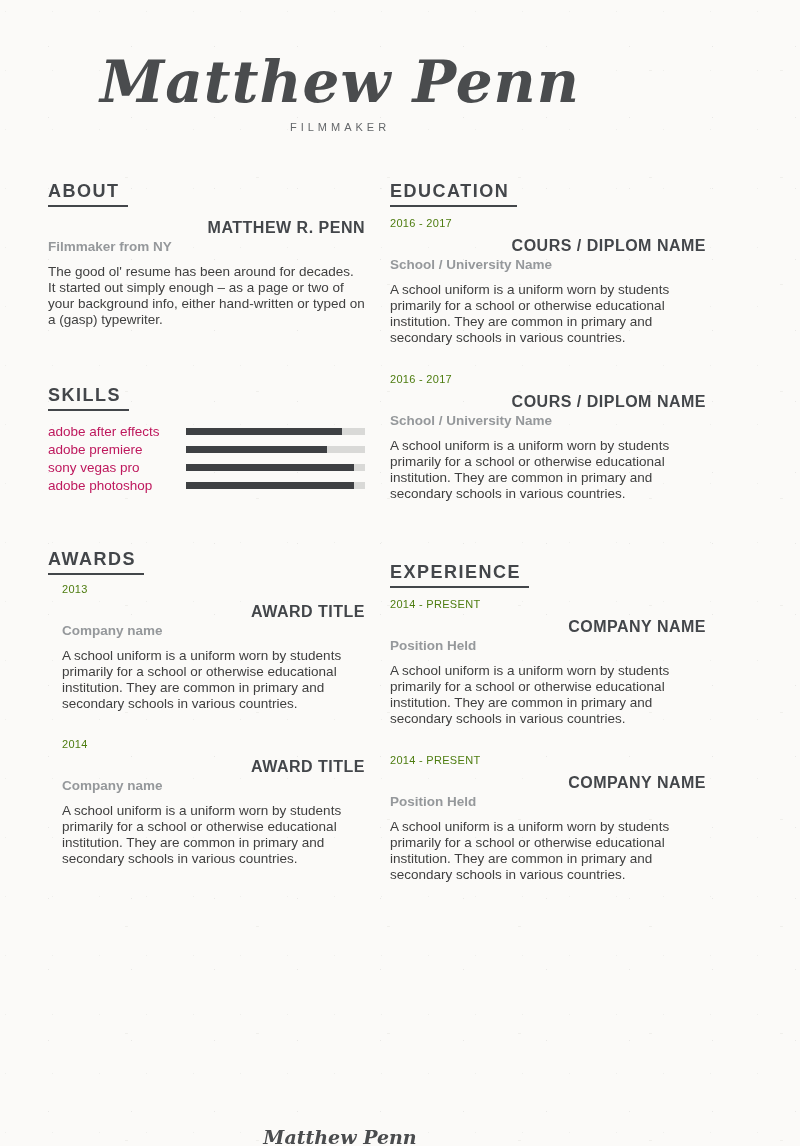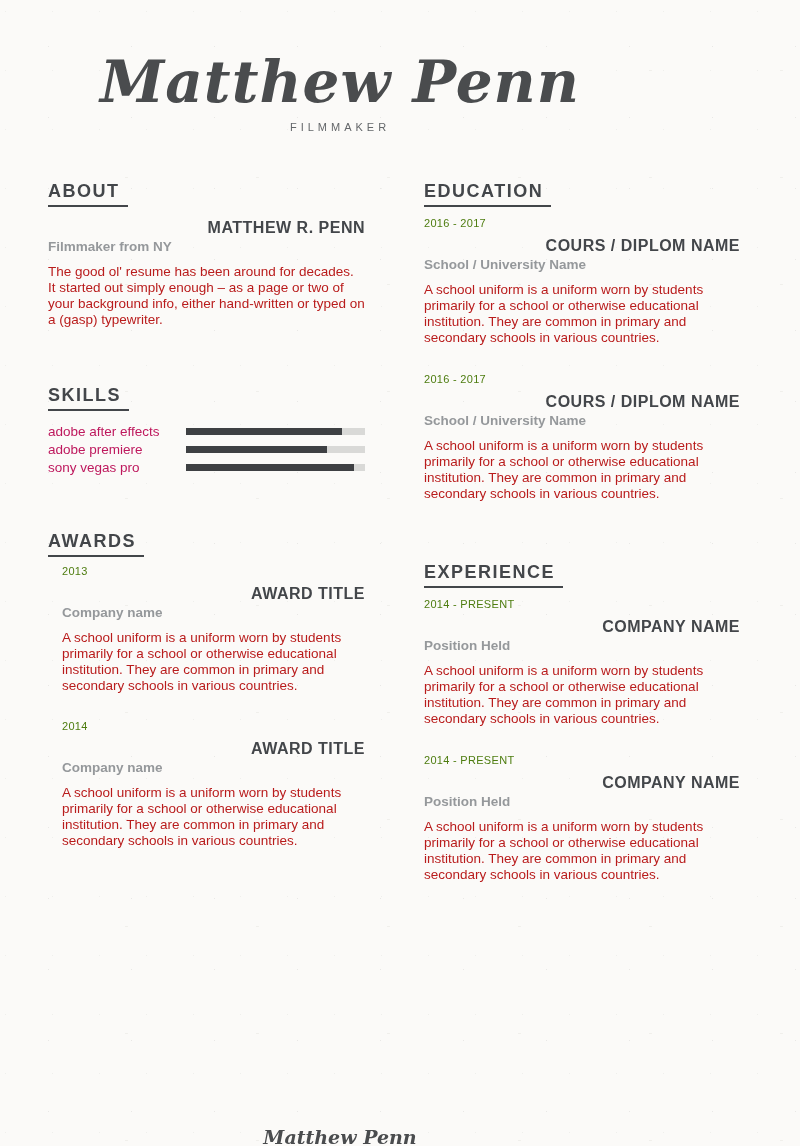--- a/index.html
+++ b/index.html
@@ -30,21 +30,21 @@
     margin-top: 2px;
     font-size: 11px; letter-spacing: 4px;
     color: #64676a;
   }
 
   
   .columns {
     display: flex;
     margin-top: 48px;
     padding-left: 48px; padding-right: 60px;
-    gap: 59px;
+    gap: 25px;
   }
   .col-left  { width: 317px; flex: 0 0 317px; }
   .col-right { width: 316px; flex: 0 0 316px; }
 
   h2.sec-heading {
     display: inline-block;
     margin: 0 0 12px 0;
     font-size: 18px; font-weight: bold;
     letter-spacing: 1.5px;
     color: #43464a;
@@ -62,21 +62,21 @@
     color: #95989b;
     margin: 0 0 10px 0;
   }
   .entry-date {
     font-size: 11px; color: #4d7c0f;
     margin: 0 0 8px 0; letter-spacing: 0.3px;
   }
   p.body-text {
     margin: 0 0 16px 0;
     font-size: 13.5px; line-height: 16px;
-    color: #b91c1c;
+    color: #404040;
   }
   p.body-text:last-child { margin-bottom: 0; }
 
   
   .section-skills { margin-top: 57px; }
   .section-skills h2.sec-heading { margin-bottom: 12px; }
   .skill-row { display: flex; align-items: center; height: 18px; }
   .skill-label {
     width: 138px; flex: 0 0 138px;
     font-size: 13.5px; font-weight: normal; color: #be185d;
@@ -154,20 +154,26 @@
           <span class="skill-bar">
               <span class="skill-fill" style="width: 79%; background: rgb(62, 64, 67);"></span>
             </span>
         </div>
         <div class="skill-row">
           <span class="skill-label">sony vegas pro</span>
           <span class="skill-bar">
               <span class="skill-fill" style="width: 94%; background: rgb(62, 64, 67);"></span>
             </span>
         </div>
+        <div class="skill-row">
+          <span class="skill-label">adobe photoshop</span>
+          <span class="skill-bar">
+              <span class="skill-fill" style="width: 94%; background: rgb(62, 64, 67);"></span>
+            </span>
+        </div>
       </section>
 
       <section class="section-awards">
         <h2 class="sec-heading">AWARDS</h2>
         <div class="award-entry">
           <div class="entry-date">2013</div>
           <div class="entry-title">AWARD TITLE</div>
           <div class="entry-sub">Company name</div>
           <p class="body-text">A school uniform is a uniform worn by students primarily for a school or otherwise educational institution. They are common in primary and secondary schools in various countries.</p>
         </div>

